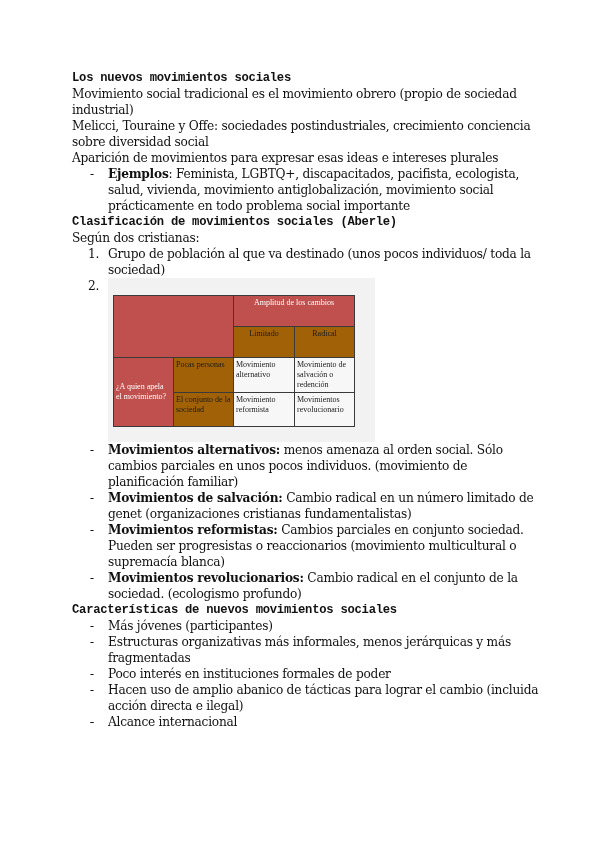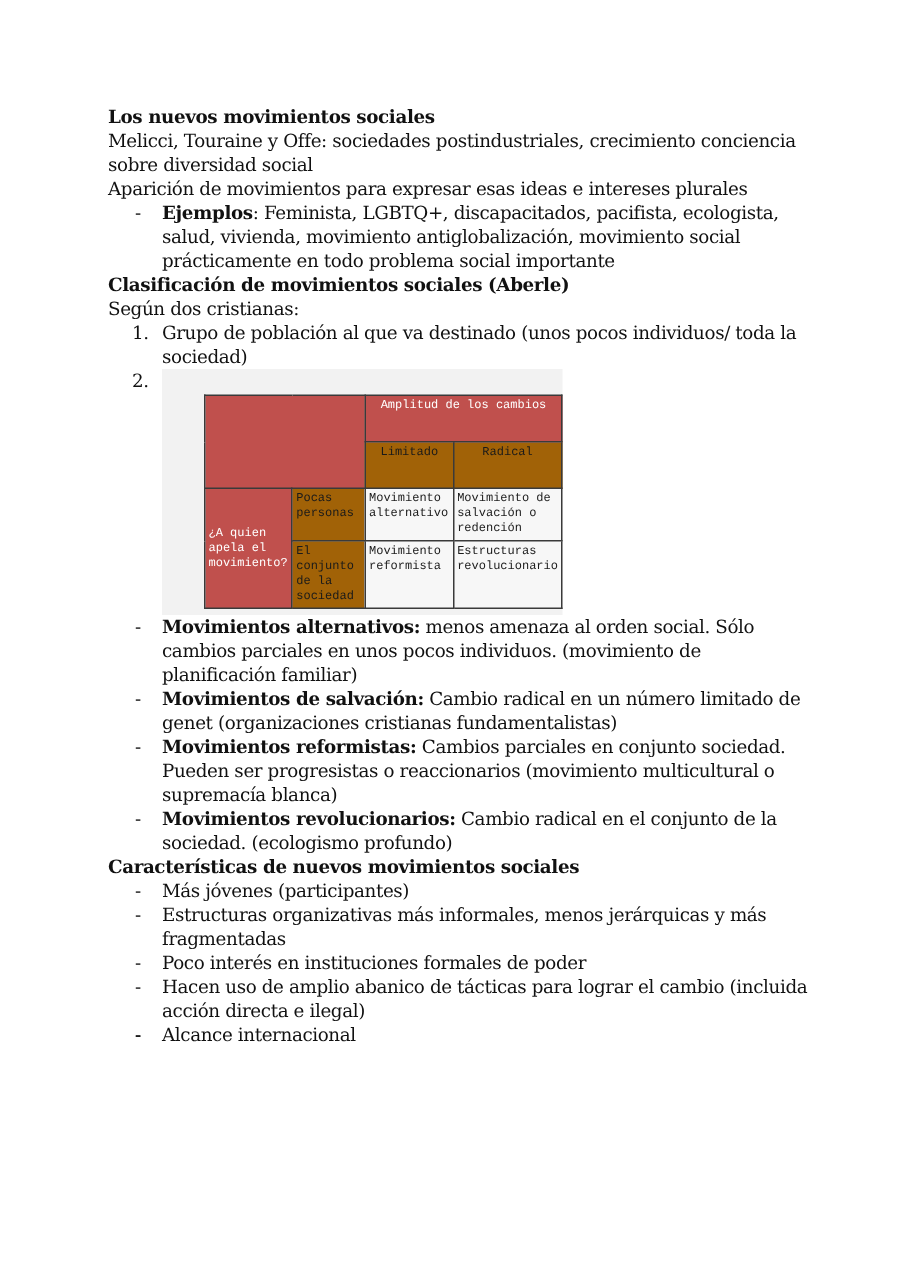--- a/index.html
+++ b/index.html
@@ -2,50 +2,51 @@
 <html><head>
 <meta charset="utf-8">
 <style>
   html, body { margin: 0; padding: 0; }
   body {
     width: 600px; height: 848px; background: #ffffff; position: relative; overflow: hidden;
     font-family: "DejaVu Serif", "Liberation Serif", serif;
     color: #111111;
   }
   .page { position: absolute; left: 72px; top: 70px; width: 470px; font-size: 12.2px; line-height: 16px; letter-spacing: -0.25px; }
-  .h { font-weight: bold; }
+  .h { font-weight: bold; font-family: Liberation Mono, monospace; }
   .p { margin: 0; }
   .list { margin: 0; padding: 0; list-style: none; }
   .li { position: relative; padding-left: 36px; }
   .li .mk { position: absolute; left: 18px; top: 0; }
   .li.num .mk { left: 16px; }
   .b { font-weight: bold; }
   .figure-wrap { height: 164px; position: relative; margin: 0; }
   .figure {
     position: absolute; left: 36px; top: 0; width: 267px; height: 164px; background: #f2f2f2;
   }
   table.cls {
-    position: absolute; left: 28px; top: 17px; border-collapse: collapse; table-layout: fixed;
-    font-family: Liberation Mono, monospace; font-size: 8px; line-height: 10px; letter-spacing: 0;
+    position: absolute; left: 5px; top: 17px; border-collapse: collapse; table-layout: fixed;
+    font-family: Liberation Serif, serif; font-size: 8px; line-height: 10px; letter-spacing: 0;
     border: 1.5px solid #3a3a3a;
   }
   table.cls td { border: 1px solid #3a3a3a; padding: 2px 2px; vertical-align: top; }
   .red { background: #c0504d; color: #ffffff; }
   .gray { background: #a16207; color: #1a1a1a; }
   .white { background: #f7f7f7; color: #1a1a1a; }
   .ctr { text-align: center; }
   .mid { vertical-align: middle !important; }
   .dotline { border-top: 1px dotted #5a1e1d !important; }
 </style>
 </head>
 <body>
 
 <div class="page">
 
   <p class="p h">Los nuevos movimientos sociales</p>
+  <p class="p">Movimiento social tradicional es el movimiento obrero (propio de sociedad industrial)</p>
   <p class="p">Melicci, Touraine y Offe: sociedades postindustriales, crecimiento conciencia sobre diversidad social</p>
   <p class="p">Aparición de movimientos para expresar esas ideas e intereses plurales</p>
   <ul class="list">
     <li class="li">
       <span class="mk">-</span><span class="b">Ejemplos</span><span>: Feminista, LGBTQ+, discapacitados, pacifista, ecologista, salud, vivienda, movimiento antiglobalización, movimiento social prácticamente en todo problema social importante</span>
     </li>
   </ul>
 
   <p class="p h">Clasificación de movimientos sociales (Aberle)</p>
   <p class="p">Según dos cristianas:</p>
@@ -78,21 +79,21 @@
         </tr>
         <tr style="height:35px">
           <td class="red mid dotline" rowspan="2">¿A quien apela el movimiento?</td>
           <td class="gray">Pocas personas</td>
           <td class="white">Movimiento alternativo</td>
           <td class="white">Movimiento de salvación o redención</td>
         </tr>
         <tr style="height:34px">
           <td class="gray">El conjunto de la sociedad</td>
           <td class="white">Movimiento reformista</td>
-          <td class="white">Estructuras revolucionario</td>
+          <td class="white">Movimientos revolucionario</td>
         </tr>
       </tbody>
         </table>
     </div>
   </div>
 
   <ul class="list">
     <li class="li">
       <span class="mk">-</span><span class="b">Movimientos alternativos:</span><span> menos amenaza al orden social. Sólo cambios parciales en unos pocos individuos. (movimiento de planificación familiar)</span>
     </li>

